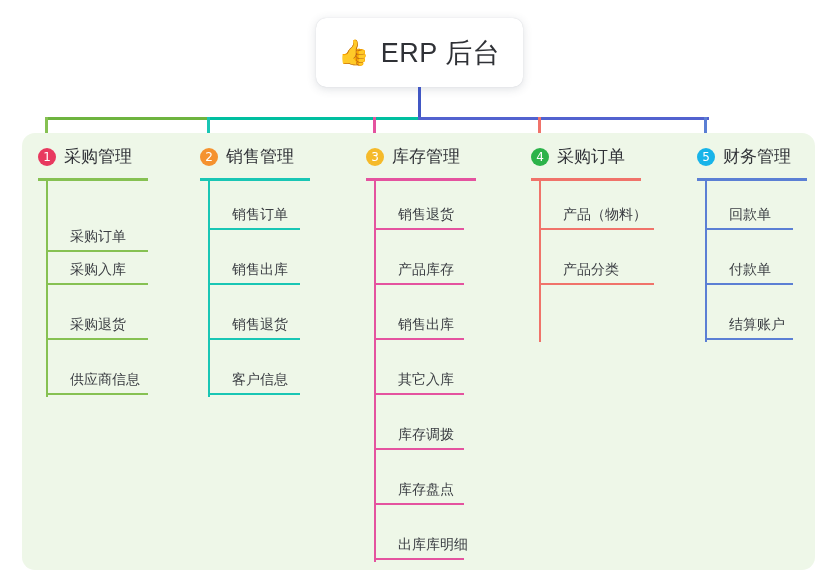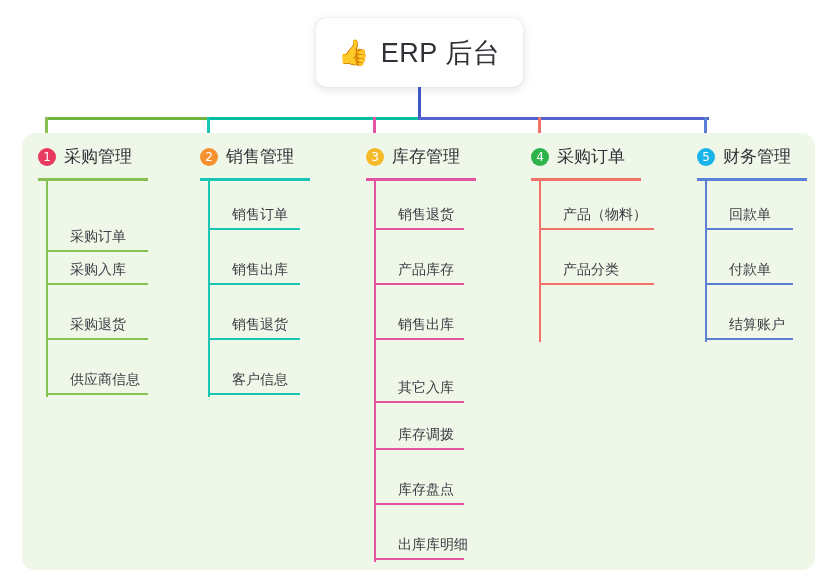--- a/index.html
+++ b/index.html
@@ -211,21 +211,21 @@
           <div class="leaf-label">销售退货</div>
         </div>
         <div class="leaf" style="top: 122px; width: 90px; height: 30px;">
           <div class="leaf-underline" style="width: 90px; background: rgb(228, 83, 159);"></div>
           <div class="leaf-label">产品库存</div>
         </div>
         <div class="leaf" style="top: 177px; width: 90px; height: 30px;">
           <div class="leaf-underline" style="width: 90px; background: rgb(228, 83, 159);"></div>
           <div class="leaf-label">销售出库</div>
         </div>
-        <div class="leaf" style="top: 240px; width: 90px; height: 30px;">
+        <div class="leaf" style="top: 232px; width: 90px; height: 30px;">
           <div class="leaf-underline" style="width: 90px; background: rgb(228, 83, 159);"></div>
           <div class="leaf-label">其它入库</div>
         </div>
         <div class="leaf" style="top: 287px; width: 90px; height: 30px;">
           <div class="leaf-underline" style="width: 90px; background: rgb(228, 83, 159);"></div>
           <div class="leaf-label">库存调拨</div>
         </div>
         <div class="leaf" style="top: 342px; width: 90px; height: 30px;">
           <div class="leaf-underline" style="width: 90px; background: rgb(228, 83, 159);"></div>
           <div class="leaf-label">库存盘点</div>

